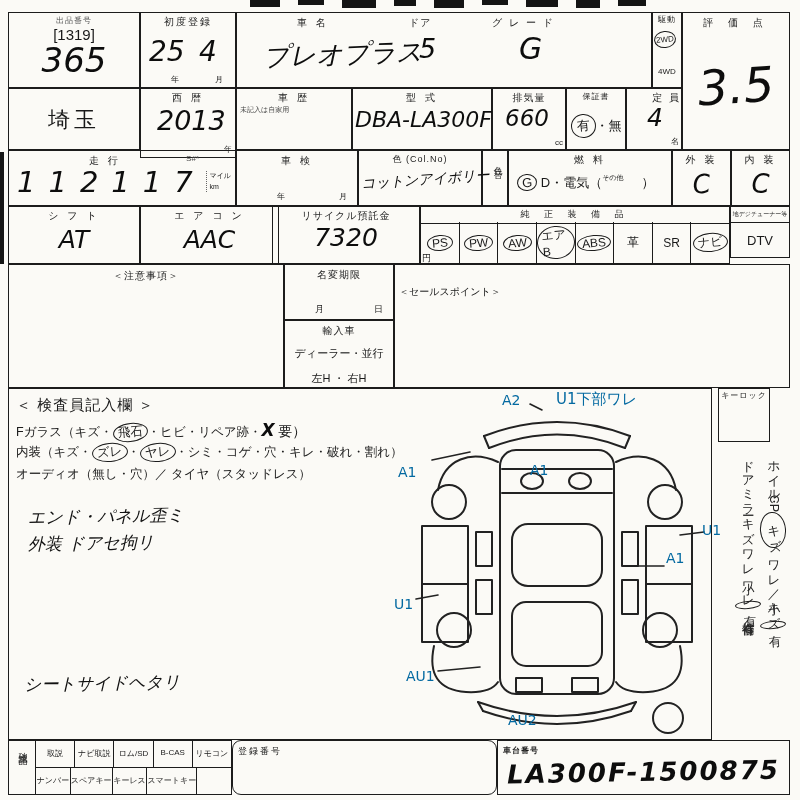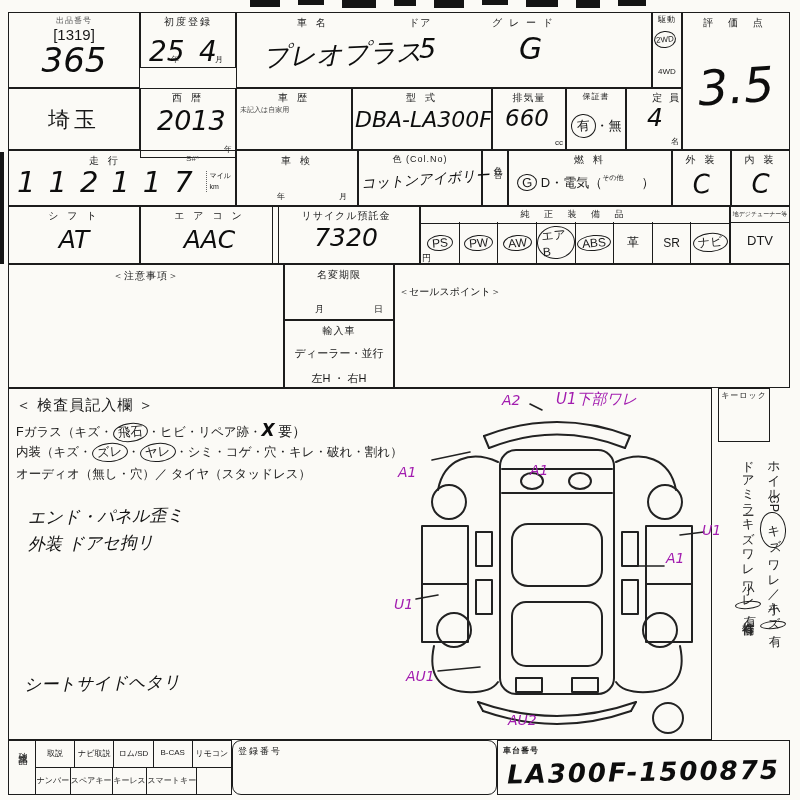--- a/index.html
+++ b/index.html
@@ -12,21 +12,21 @@
   .box{position:absolute;border:1.5px solid #1c1c1c;box-sizing:border-box;background:transparent;}
   .lbl{font-size:10px;color:#222;text-align:center;display:block;letter-spacing:3px;white-space:nowrap;}
   .lbl.sm{font-size:8px;letter-spacing:1px;}
   .hand{font-family:"DejaVu Sans",sans-serif;font-style:italic;color:#0d0d0d;}
   .circled{display:inline-block;border:1.6px solid #1c1c1c;border-radius:50%;padding:0 4px;transform:rotate(-5deg);}
   .abs{position:absolute;}
   .vtext{writing-mode:vertical-rl;text-orientation:mixed;}
   .eqrow{display:flex;position:absolute;}
   .eqcell{flex:1;border-left:1.5px solid #1c1c1c;display:flex;align-items:center;justify-content:center;font-size:12px;}
   .eqcell:first-child{border-left:none;}
-  .ann{position:absolute;font-family:"DejaVu Sans",sans-serif;font-style:italic;font-size:14px;color:#a21caf;white-space:nowrap;}
+  .ann{position:absolute;font-family:"DejaVu Sans",sans-serif;font-size:14px;color:#0369a1;white-space:nowrap;}
   .note{position:absolute;font-family:"DejaVu Sans",sans-serif;font-style:italic;font-size:17px;color:#111;white-space:nowrap;transform:rotate(-1deg);}
   .insline{position:absolute;font-size:12.5px;white-space:nowrap;color:#1b1b1b;}
   .btm-lbl{font-size:8px;text-align:center;white-space:nowrap;}
   .mark{display:inline-block;background:#141414;}
 </style>
 </head>
 <body>
 
 <div class="abs" style="left:250px;top:0;width:420px;height:10px;display:flex;gap:18px;align-items:flex-start;">
   <span class="mark" style="width:30px;height:7px;"></span>
@@ -40,21 +40,21 @@
   <span class="mark" style="width:28px;height:6px;"></span>
 </div>
 <div class="abs" style="left:0;top:152px;width:4px;height:112px;background:#161616;"></div>
 
 <div class="box" style="left:8px;top:12px;width:132px;height:76px;">
   <span class="lbl sm" style="margin-top:2px;color:#555;">出品番号</span>
   <div style="font-size:15px;text-align:center;">[1319]</div>
   <div class="hand" style="font-size:34px;text-align:center;line-height:1;">365</div>
 </div>
 
-<div class="box" style="left:140px;top:12px;width:96px;height:56px;">
+<div class="box" style="left:140px;top:12px;width:96px;height:76px;">
   <span class="lbl" style="margin-top:2px;letter-spacing:2px;">初度登録</span>
   <span class="hand abs" style="left:8px;top:22px;font-size:28px;">25</span>
   <span class="hand abs" style="left:58px;top:22px;font-size:28px;">4</span>
   <span class="abs" style="left:30px;bottom:2px;font-size:8px;">年</span>
   <span class="abs" style="left:74px;bottom:2px;font-size:8px;">月</span>
 </div>
 
 <div class="box" style="left:236px;top:12px;width:416px;height:76px;">
   <span class="lbl abs" style="left:60px;top:3px;">車  名</span>
   <span class="lbl abs" style="left:172px;top:3px;letter-spacing:1px;">ドア</span>
@@ -198,21 +198,21 @@
       </div>
     <div class="eqcell">
         <span>SR</span>
       </div>
     <div class="eqcell">
         <span class="circled">ナビ</span>
       </div>
   </div>
 </div>
 
-<div class="box" style="left:730px;top:206px;width:60px;height:58px;">
+<div class="box" style="left:730px;top:206px;width:60px;height:52px;">
   <div style="border-bottom:1.5px solid #1c1c1c;height:15px;overflow:hidden;">
     <span class="lbl sm" style="font-size:6px;letter-spacing:0;margin-top:3px;">地デジチューナー等</span>
   </div>
   <div style="text-align:center;font-size:13px;margin-top:10px;">DTV</div>
 </div>
 
 <div class="box" style="left:8px;top:264px;width:276px;height:124px;">
   <span class="lbl sm" style="font-size:10px;margin-top:4px;">＜注意事項＞</span>
 </div>
 

